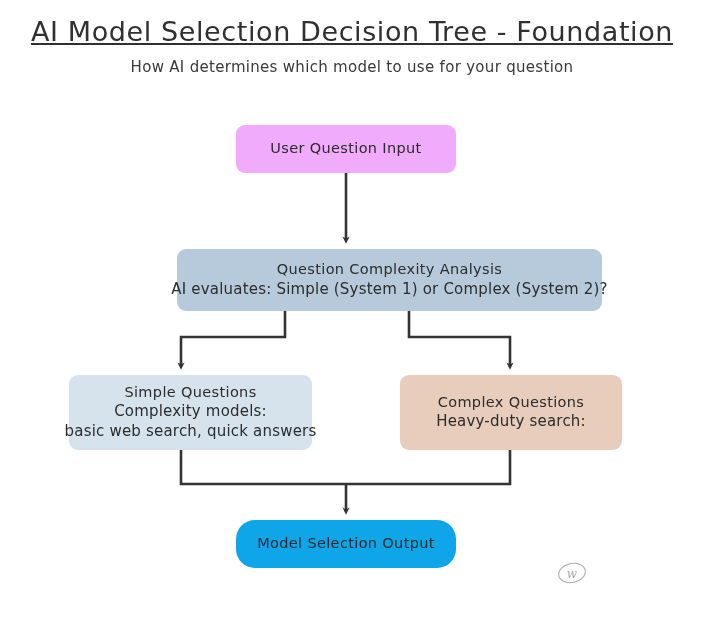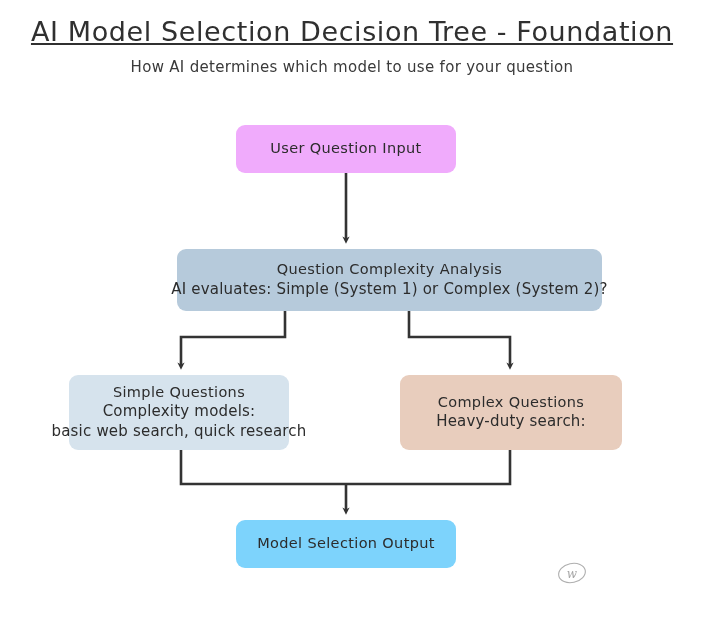--- a/index.html
+++ b/index.html
@@ -67,21 +67,21 @@
   }
   .node .n-sub {
     font-size: 15px;
     letter-spacing: 0.2px;
     color: #2c2c2c;
     white-space: nowrap;
   }
 
   #node-input   { left: 236px; top: 125px; width: 220px; height: 48px; background: #e9eae3; }
   #node-analysis{ left: 165px; top: 249px; width: 425px; height: 62px; background: #b6cadb; margin-left: 12px; }
-  #node-simple  { left: 69px;  top: 375px; width: 220px; height: 75px; background: #d6e3ed; }
+  #node-simple  { left: 69px;  top: 375px; width: 243px; height: 75px; background: #d6e3ed; }
   #node-complex { left: 400px; top: 375px; width: 222px; height: 75px; background: #e8cdbd; }
   #node-output  { left: 236px; top: 520px; width: 220px; height: 48px; background: #95a7b8; }
 
   
   #connectors {
     position: absolute;
     left: 0; top: 0;
     width: 704px;
     height: 636px;
     pointer-events: none;
@@ -131,29 +131,29 @@
   </div>
 
   <div class="node" id="node-analysis" style="background: rgb(182, 202, 219);">
     <div class="n-title">Question Complexity Analysis</div>
     <div class="n-sub">AI evaluates: Simple (System 1) or Complex (System 2)?</div>
   </div>
 
   <div class="node" id="node-simple" style="background: rgb(214, 227, 237);">
     <div class="n-title">Simple Questions</div>
     <div class="n-sub">Complexity models:</div>
-    <div class="n-sub">basic web search, quick research</div>
+    <div class="n-sub">basic web search, quick answers</div>
   </div>
 
   <div class="node" id="node-complex" style="background: rgb(232, 205, 189);">
     <div class="n-title">Complex Questions</div>
     <div class="n-sub">Heavy-duty search:</div>
   </div>
 
-  <div class="node" id="node-output" style="background: #7dd3fc;">
+  <div class="node" id="node-output" style="background: #0ea5e9; border-radius: 19px;">
     <div class="n-title">Model Selection Output</div>
   </div>
 
   <svg id="watermark" viewBox="0 0 34 26">
     <ellipse cx="16" cy="12" rx="13.5" ry="9.5" transform="rotate(-12 16 12)" fill="none" stroke="#6d6d6d" stroke-width="1.1"></ellipse>
     <text x="16" y="17" text-anchor="middle" font-family="DejaVu Serif, serif" font-size="12" font-style="italic" fill="#5a5a5a">w</text>
   </svg>
 
 </div>
 

